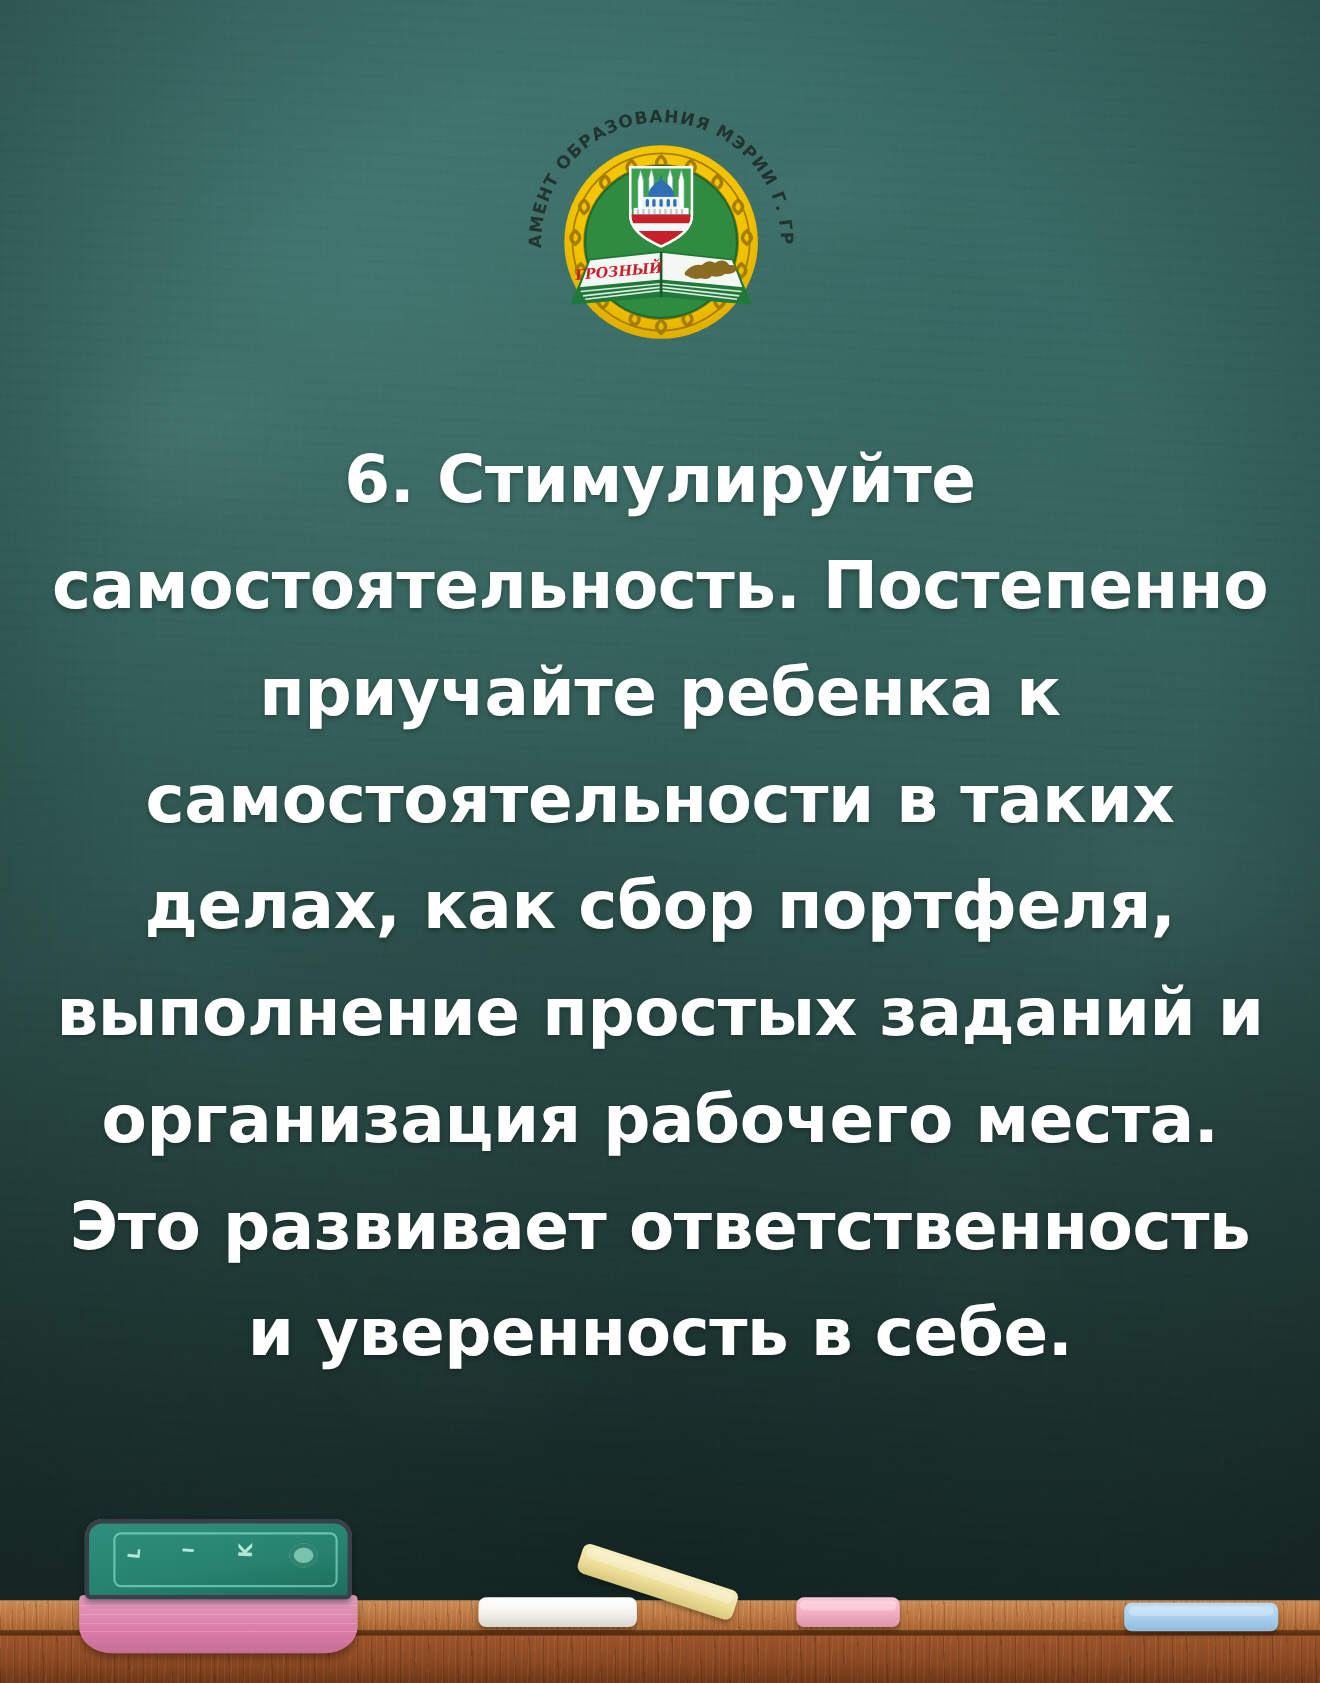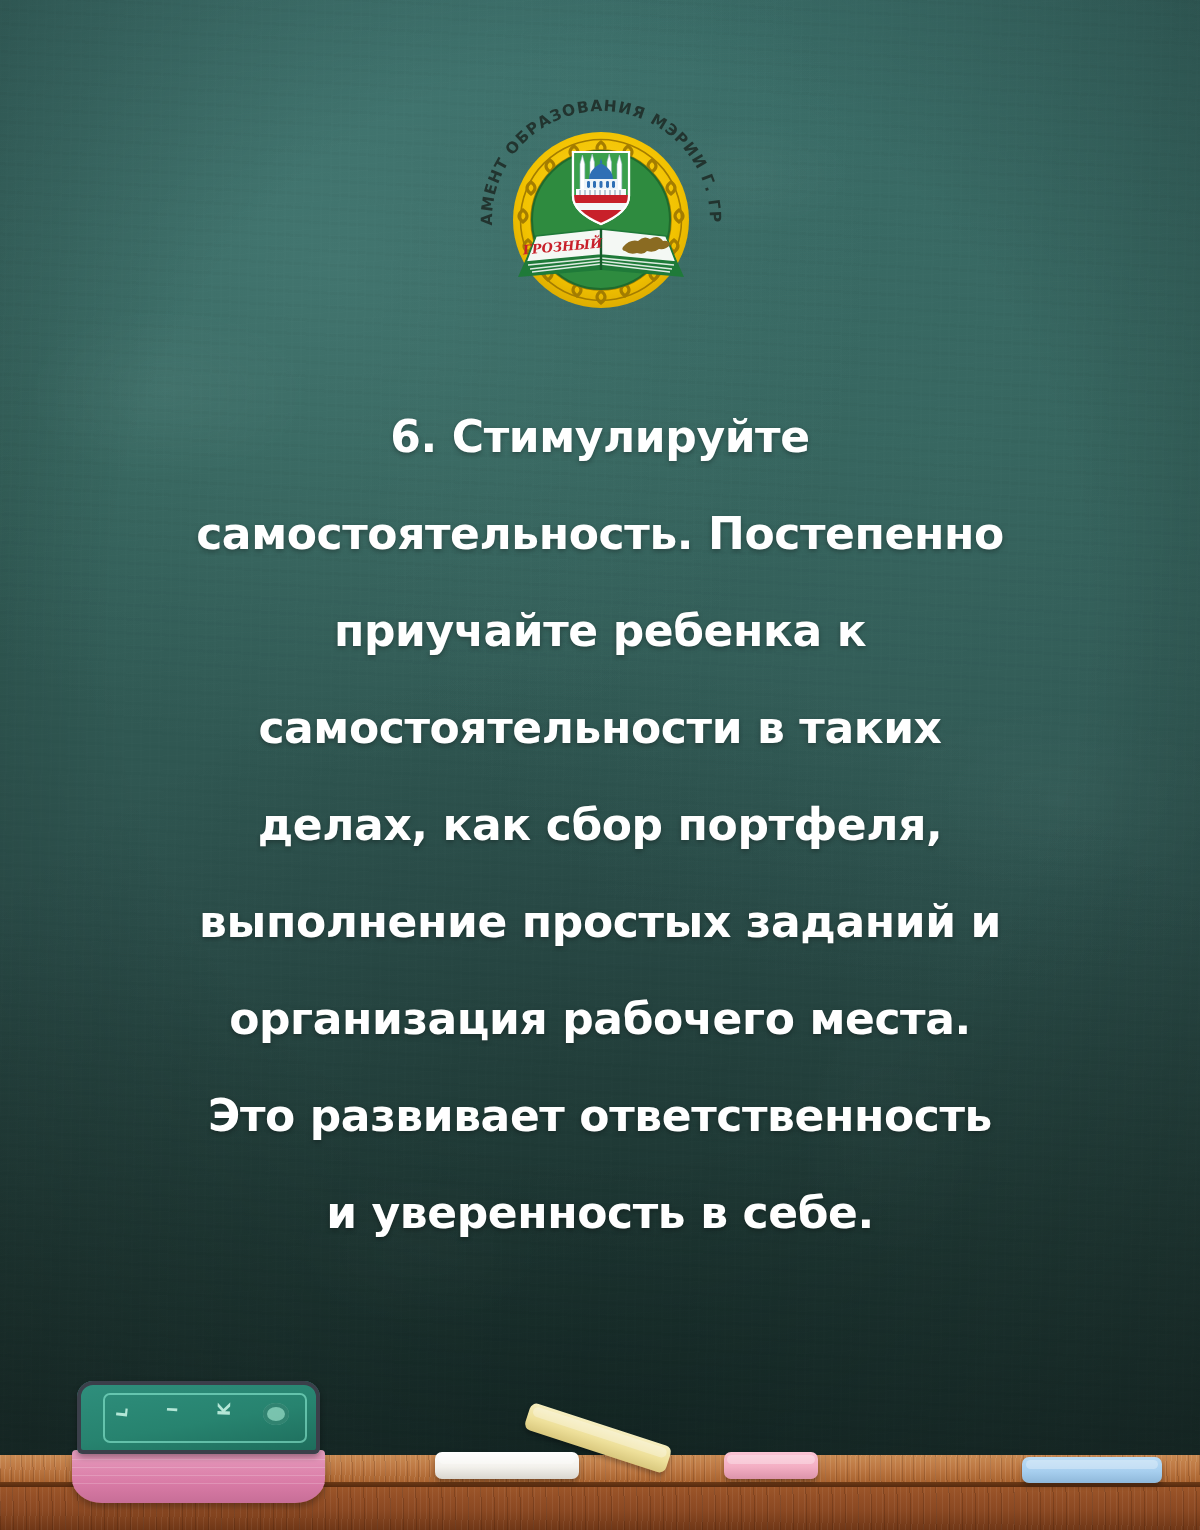--- a/index.html
+++ b/index.html
@@ -70,21 +70,21 @@
   
   .headline {
     position: absolute;
     left: 46px;
     top: 388px;
     width: 1108px;
     text-align: center;
     color: #ffffff;
     font-family: "DejaVu Sans", "Liberation Sans", sans-serif;
     font-weight: bold;
-    font-size: 44px;
+    font-size: 60px;
     line-height: 97px;
     letter-spacing: -0.4px;
     text-shadow: 0 2px 5px rgba(0,0,0,0.30);
     white-space: pre-line;
   }
 
   
   .tray-top {
     position: absolute;
     left: 0;

